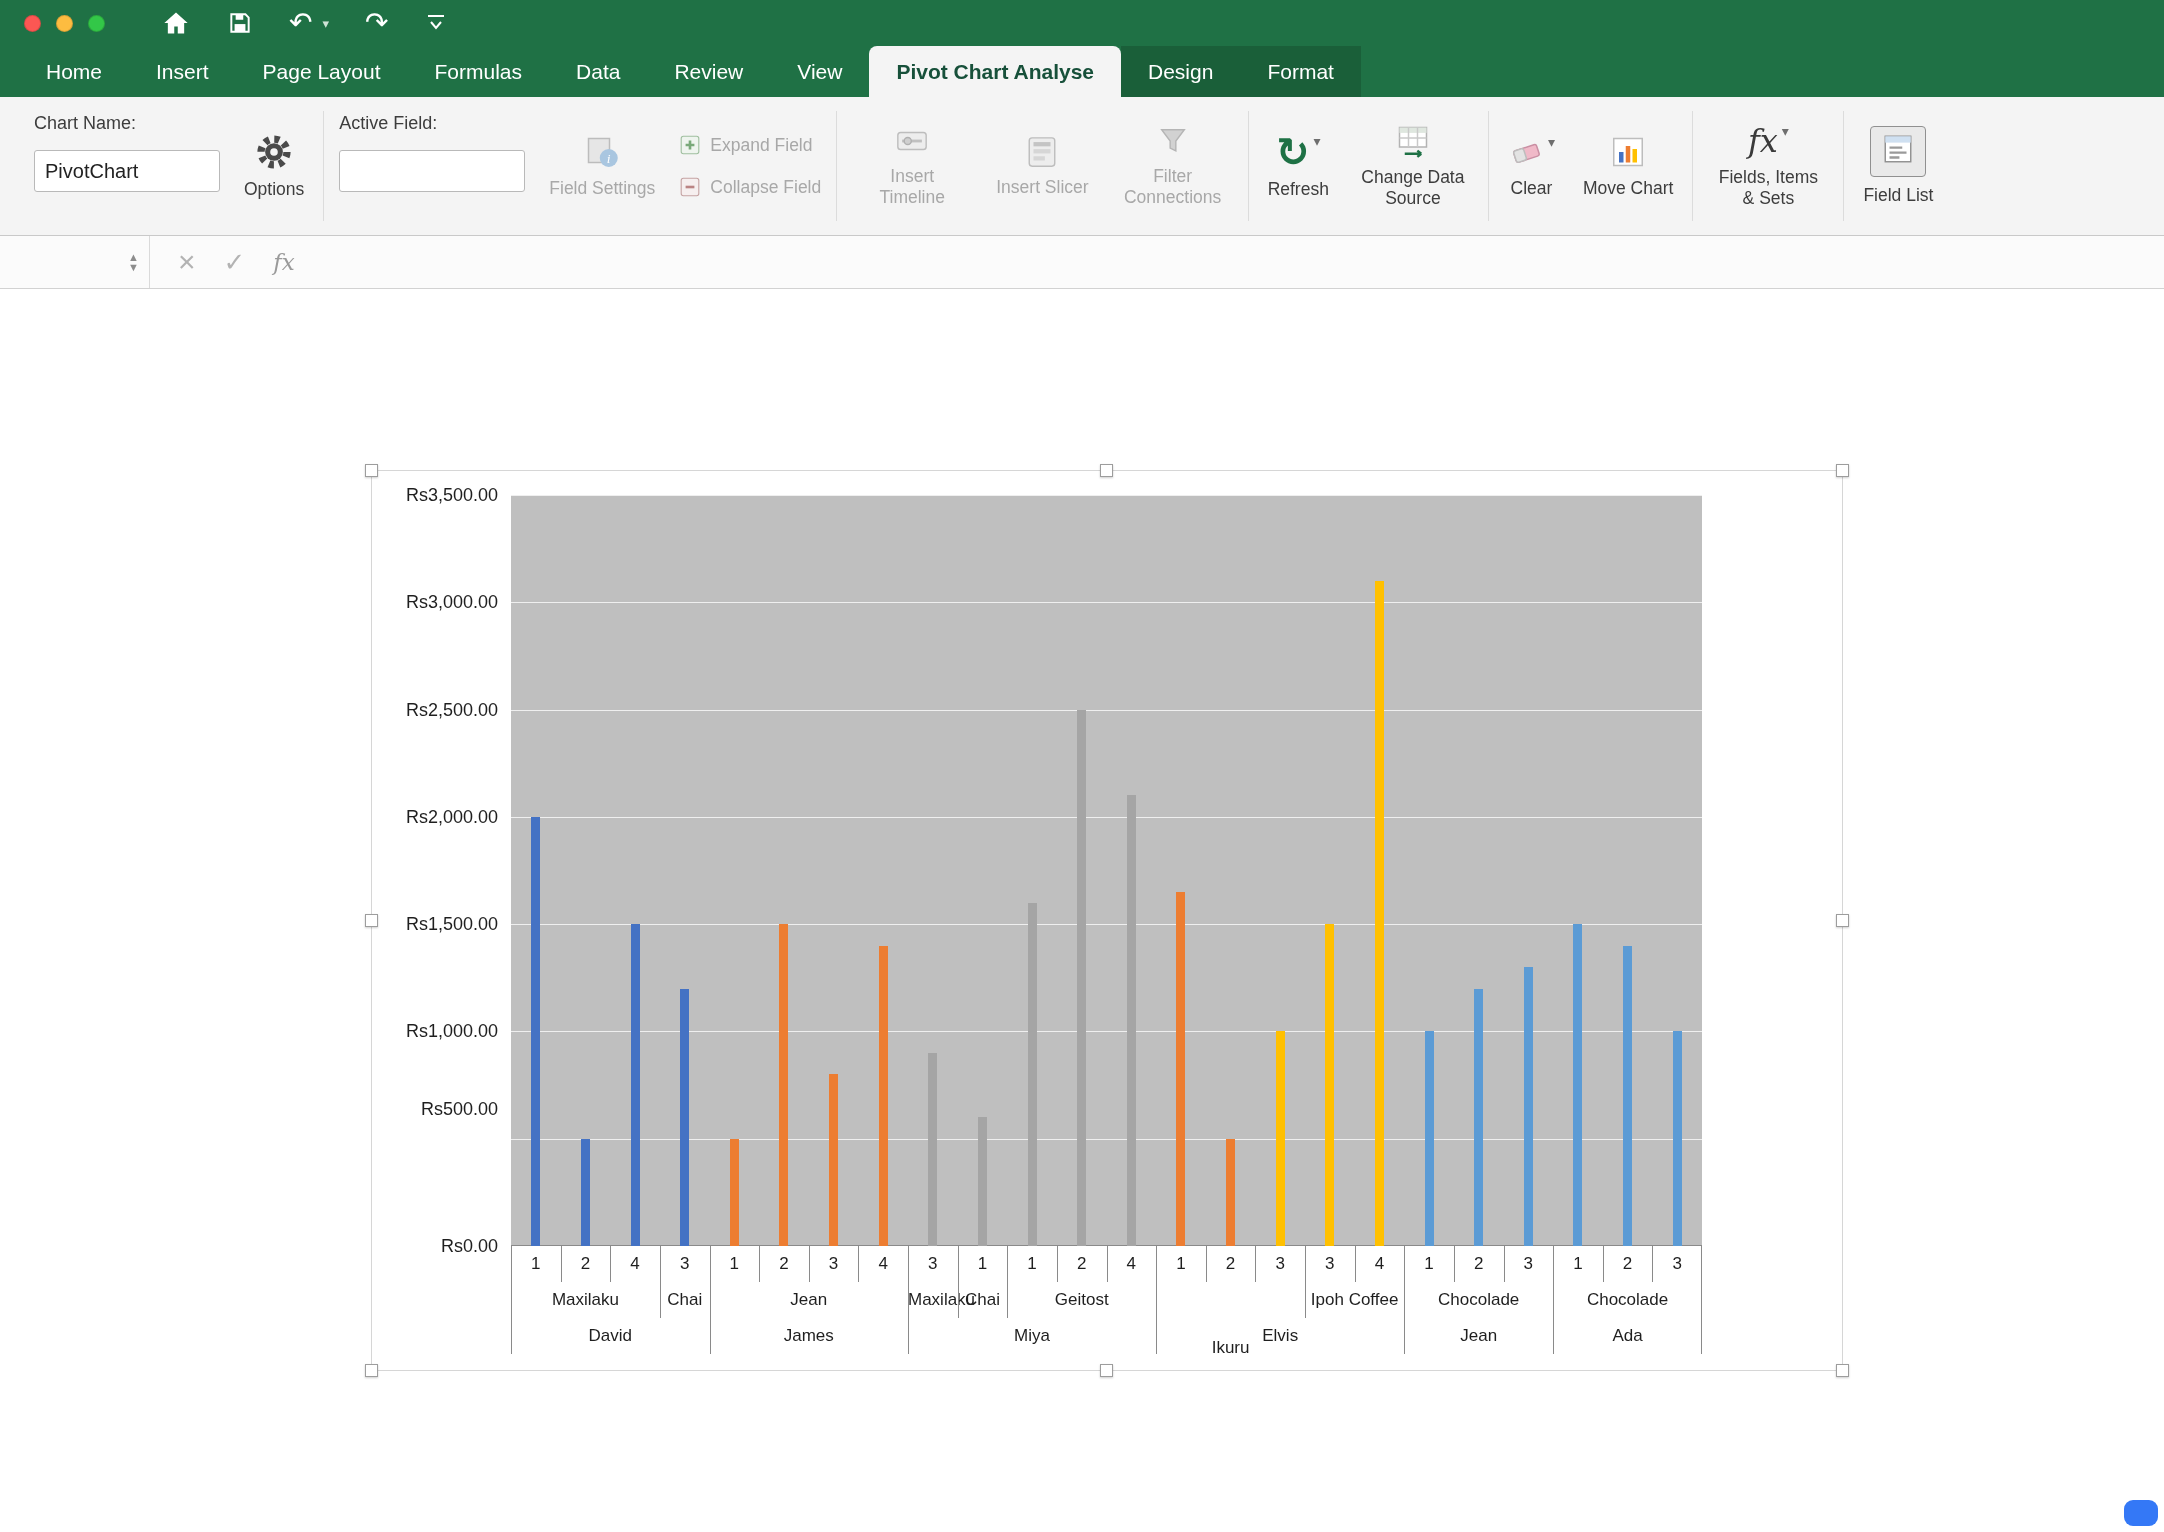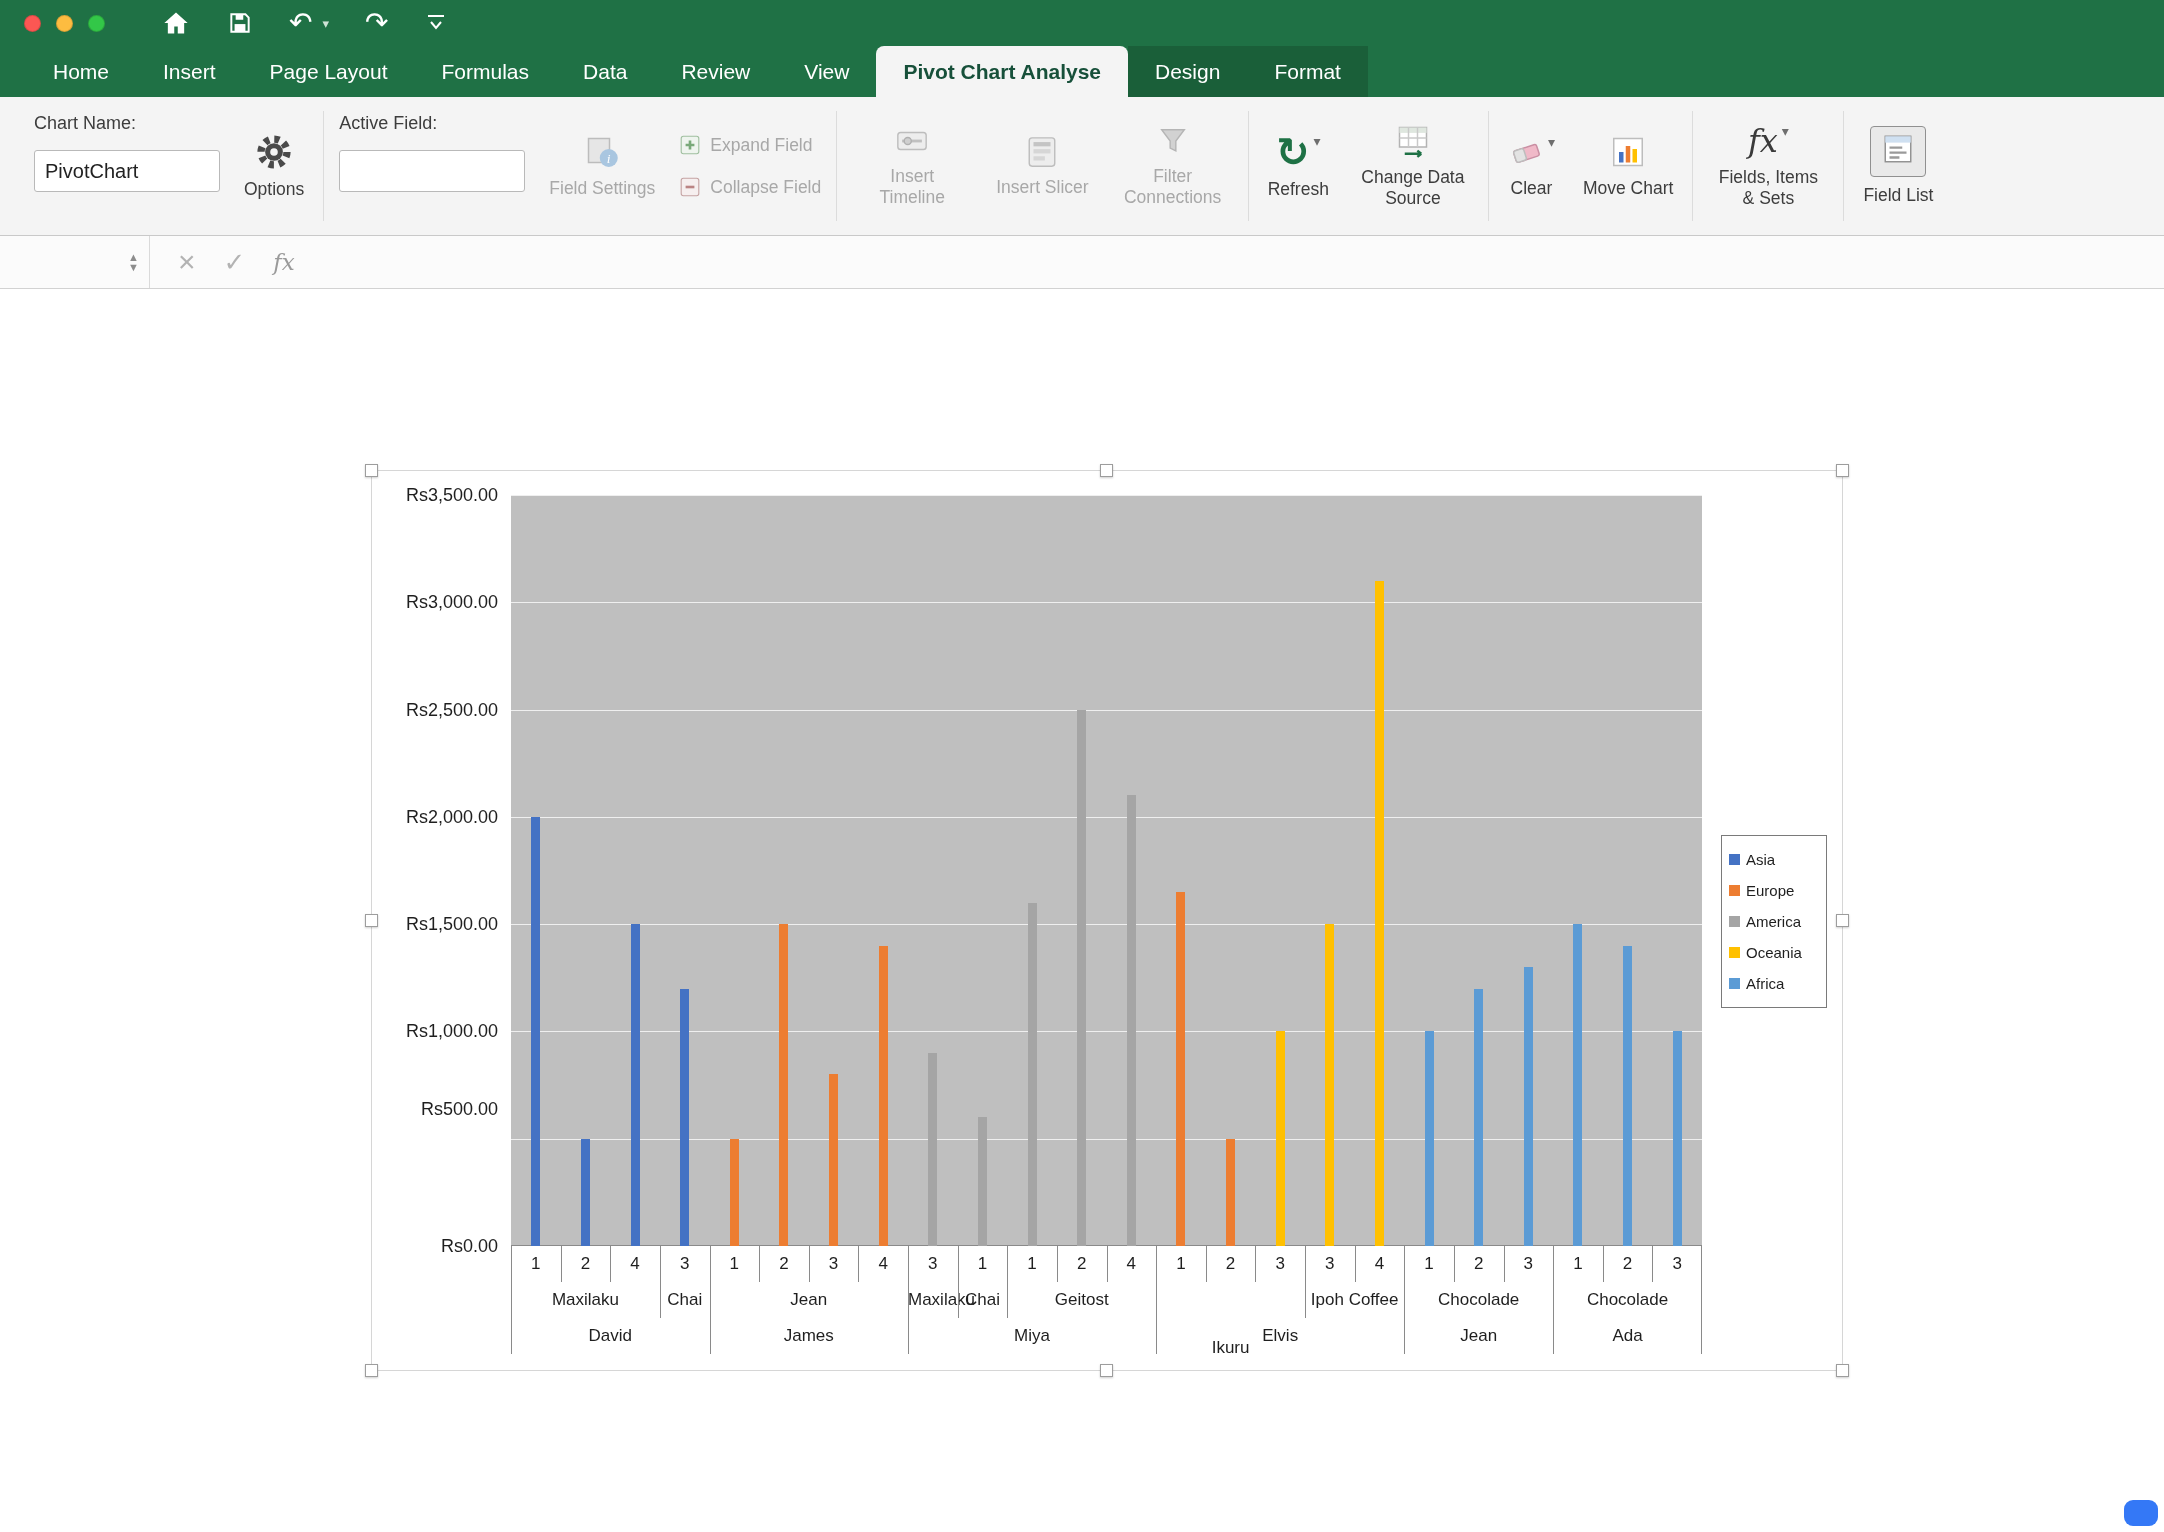--- a/index.html
+++ b/index.html
@@ -13,21 +13,21 @@
   .light.red { background:#fc5753; border:1px solid rgba(0,0,0,.15); }
   .light.yellow { background:#fdbc40; border:1px solid rgba(0,0,0,.15); }
   .light.green { background:#33c748; border:1px solid rgba(0,0,0,.15); }
   .tb-icons { display:flex; align-items:center; gap:36px; margin-left:56px; }
   .tb-glyph { color:#fff; font-size:28px; line-height:1; }
   .tb-caret { color:#cfe3d6; font-size:13px; margin-left:-26px; }
   .tb-title { position:absolute; left:1148px; top:0; height:46px; display:flex; align-items:center; gap:12px;
               font-weight:bold; font-size:22px; white-space:nowrap; }
 
   
-  .tabrow { height:51px; background:#1f7145; display:flex; align-items:stretch; padding-left:26px; color:#fff; }
+  .tabrow { height:51px; background:#1f7145; display:flex; align-items:stretch; padding-left:19px; color:#fff; }
   .tab { padding:0 27px; display:flex; align-items:center; font-size:21px; white-space:nowrap; }
   .tab.selected { background:#f4f4f4; color:#17503a; font-weight:700; border-radius:8px 8px 0 0; }
   .ctx { display:flex; background:#1a5f39; }
 
   
   .ribbon { height:139px; background:#f4f4f4; border-bottom:1px solid #c9c9c9; display:flex; align-items:stretch; padding:0 24px; }
   .rgroup { display:flex; flex-direction:column; padding:16px 10px 0; flex-shrink:0; }
   .rlabel { font-size:18px; color:#3d3d3d; white-space:nowrap; }
   .rinput { margin-top:16px; width:186px; height:42px; background:#fff; border:1px solid #b9b9b9; border-radius:3px;
             font-size:20px; padding:0 10px; color:#222; font-family:inherit; }
@@ -389,37 +389,15 @@
         <div class="xdiv" style="left: 794px; height: 72px;"></div>
         <div class="xdiv" style="left: 843.625px; height: 36px;"></div>
         <div class="xdiv" style="left: 893.25px; height: 108px;"></div>
         <div class="xdiv" style="left: 942.875px; height: 36px;"></div>
         <div class="xdiv" style="left: 992.5px; height: 36px;"></div>
         <div class="xdiv" style="left: 1042.12px; height: 108px;"></div>
         <div class="xdiv" style="left: 1091.75px; height: 36px;"></div>
         <div class="xdiv" style="left: 1141.38px; height: 36px;"></div>
         <div class="xdiv" style="left: 1190px; height: 108px;"></div>
       </div>
-    <div class="legend">
-        <div class="legend-row">
-          <div class="legend-chip" style="background: rgb(68, 114, 196);"></div>
-          <div class="legend-label">Asia</div>
-        </div>
-        <div class="legend-row">
-          <div class="legend-chip" style="background: rgb(237, 125, 49);"></div>
-          <div class="legend-label">Europe</div>
-        </div>
-        <div class="legend-row">
-          <div class="legend-chip" style="background: rgb(165, 165, 165);"></div>
-          <div class="legend-label">America</div>
-        </div>
-        <div class="legend-row">
-          <div class="legend-chip" style="background: rgb(255, 192, 0);"></div>
-          <div class="legend-label">Oceania</div>
-        </div>
-        <div class="legend-row">
-          <div class="legend-chip" style="background: rgb(91, 155, 213);"></div>
-          <div class="legend-label">Africa</div>
-        </div>
-      </div>
   </div>
   <div class="scroll-badge"></div>
 </main>
 
 </body></html>

